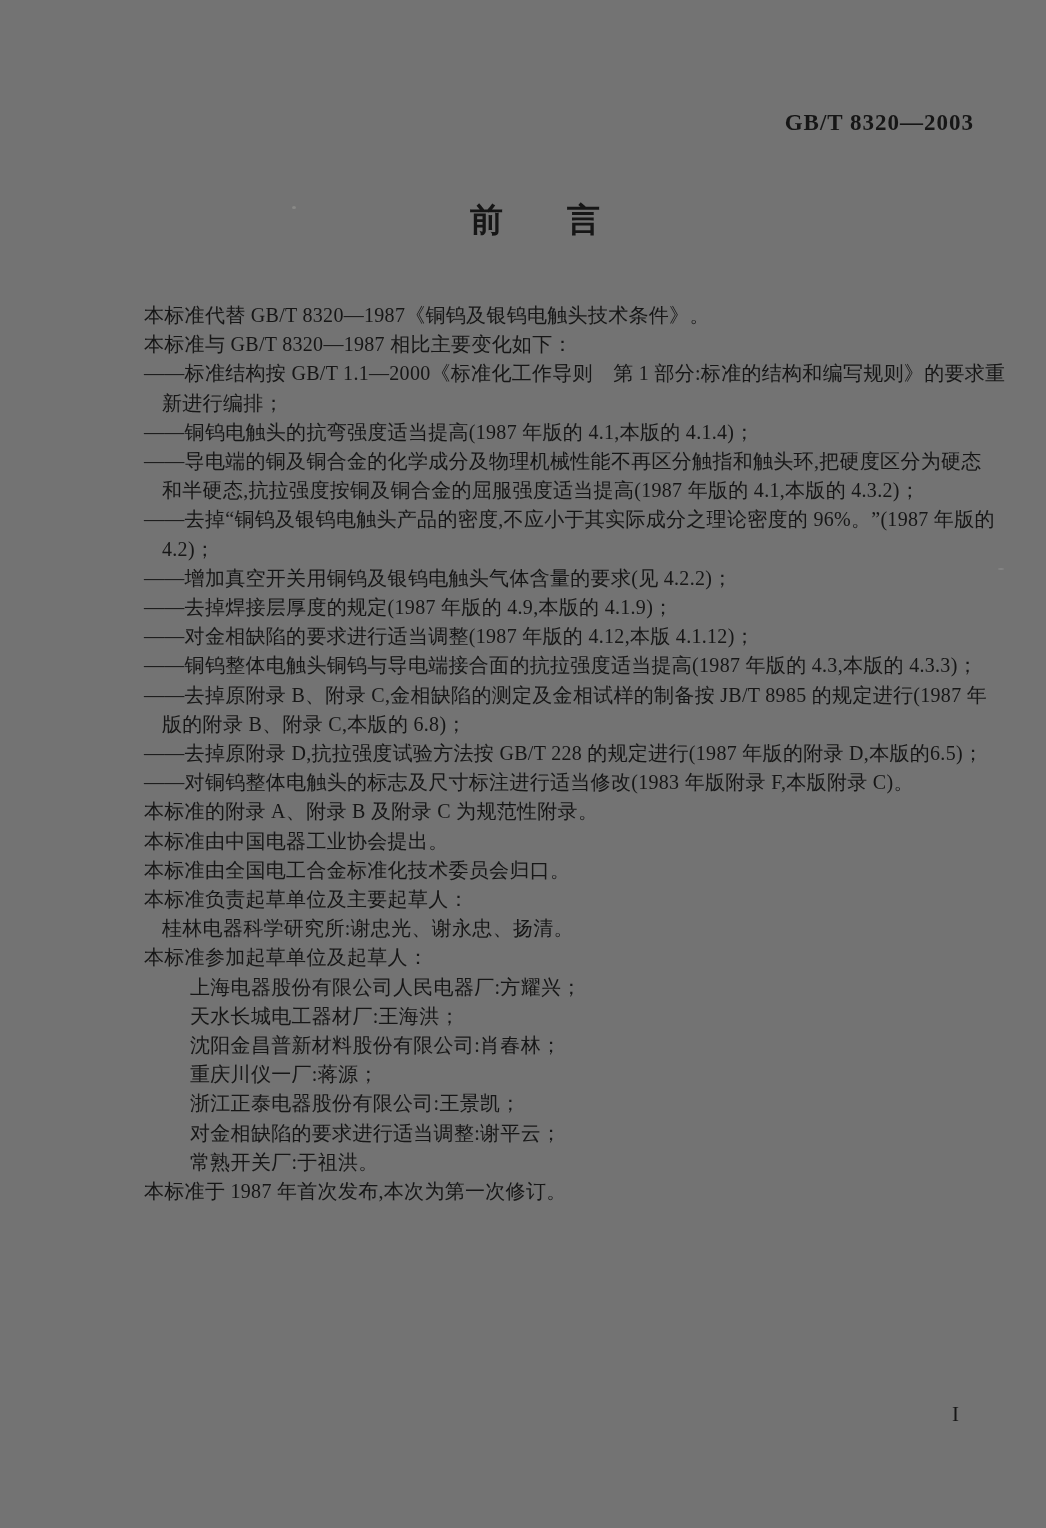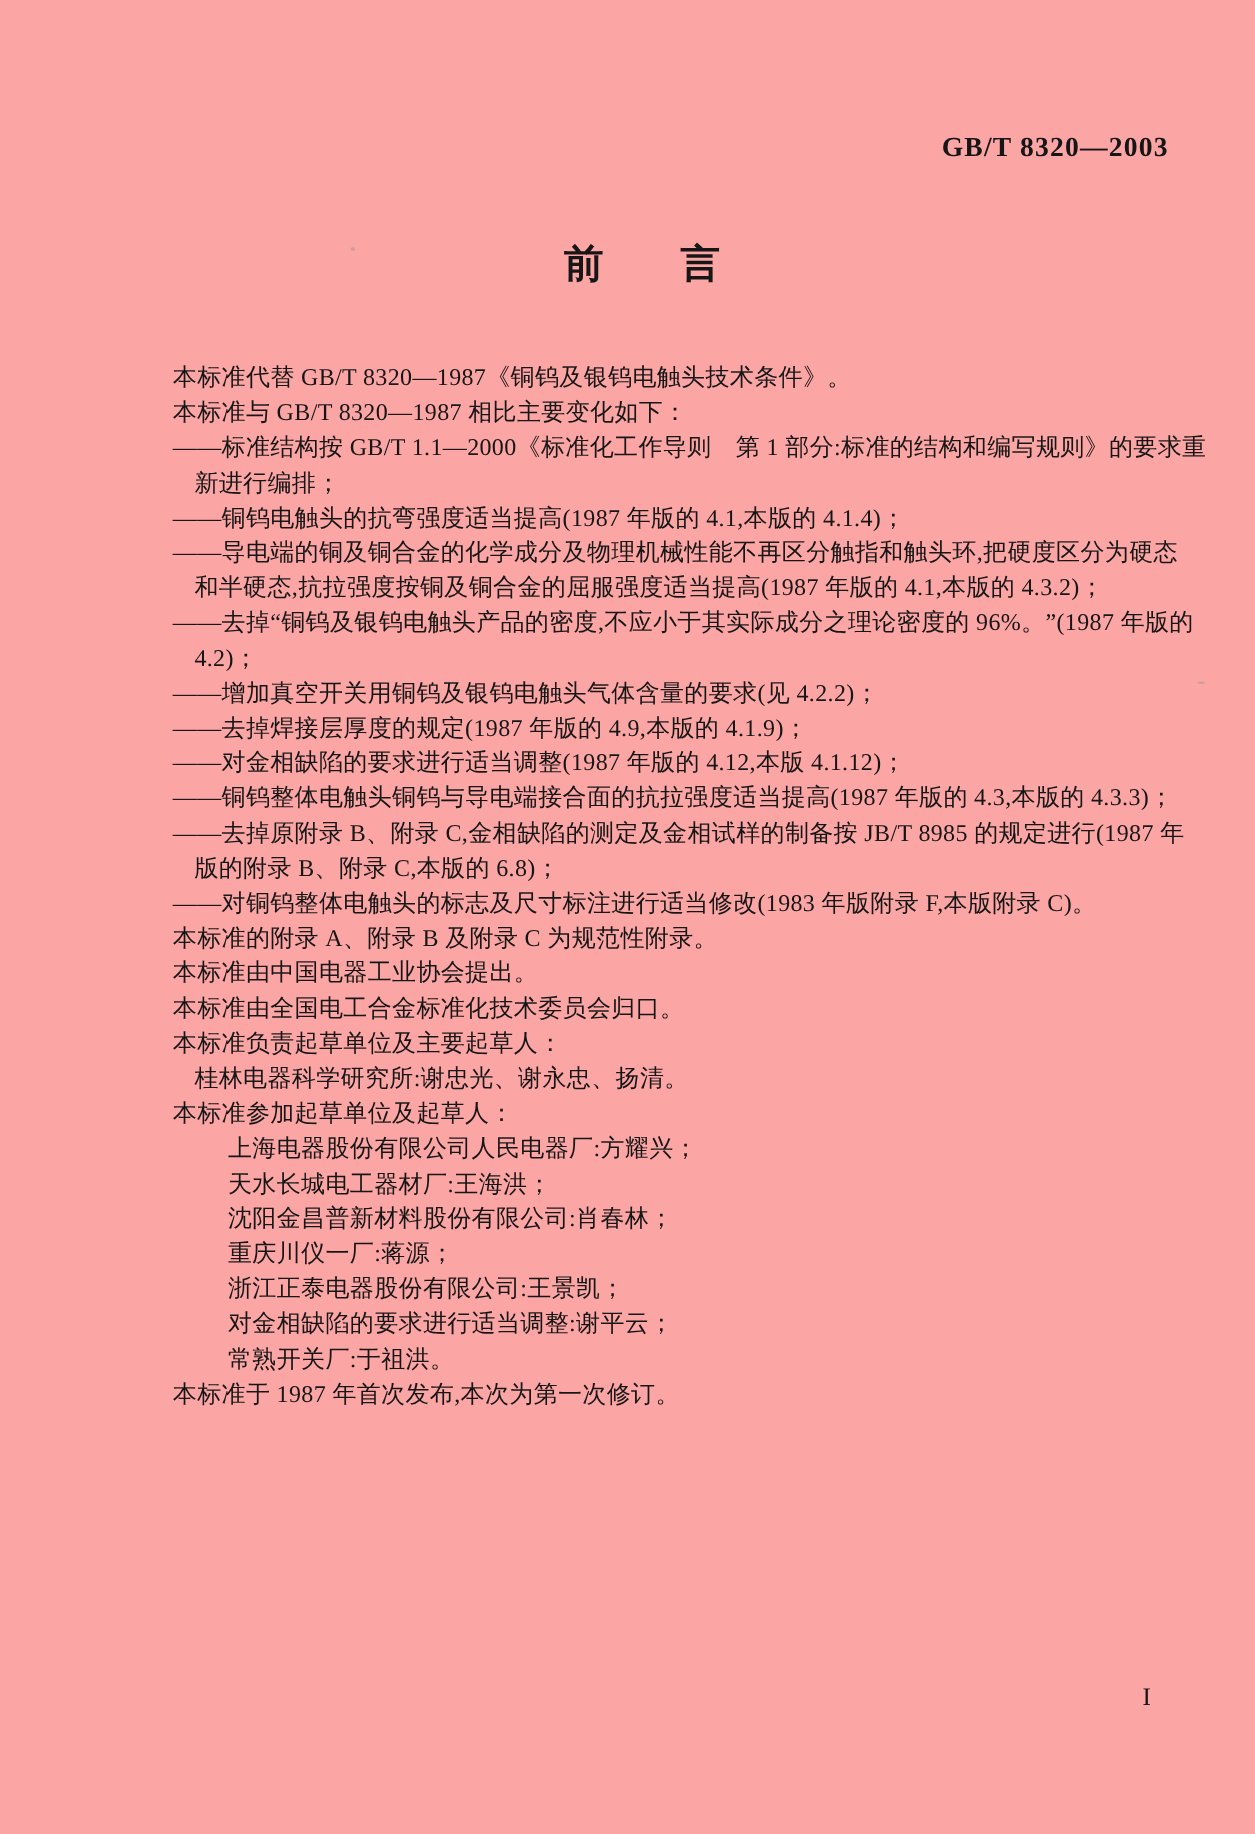--- a/index.html
+++ b/index.html
@@ -5,21 +5,21 @@
   html, body {
     margin: 0;
     padding: 0;
     background: #e9e9e7;
   }
   .page {
     position: relative;
     width: 1046px;
     height: 1528px;
     margin: 0 auto;
-    background: #fca5a5;
+    background: #737373;
     color: #161616;
     font-family: "Liberation Serif", serif;
     overflow: hidden;
   }
   .std-code {
     position: absolute;
     top: 110px;
     right: 72px;
     font-size: 23px;
     font-weight: 700;
@@ -92,20 +92,21 @@
       <div class="line indent-0">——导电端的铜及铜合金的化学成分及物理机械性能不再区分触指和触头环,把硬度区分为硬态</div>
       <div class="line indent-1">和半硬态,抗拉强度按铜及铜合金的屈服强度适当提高(1987 年版的 4.1,本版的 4.3.2)；</div>
       <div class="line indent-0">——去掉“铜钨及银钨电触头产品的密度,不应小于其实际成分之理论密度的 96%。”(1987 年版的</div>
       <div class="line indent-1">4.2)；</div>
       <div class="line indent-0">——增加真空开关用铜钨及银钨电触头气体含量的要求(见 4.2.2)；</div>
       <div class="line indent-0">——去掉焊接层厚度的规定(1987 年版的 4.9,本版的 4.1.9)；</div>
       <div class="line indent-0">——对金相缺陷的要求进行适当调整(1987 年版的 4.12,本版 4.1.12)；</div>
       <div class="line indent-0">——铜钨整体电触头铜钨与导电端接合面的抗拉强度适当提高(1987 年版的 4.3,本版的 4.3.3)；</div>
       <div class="line indent-0">——去掉原附录 B、附录 C,金相缺陷的测定及金相试样的制备按 JB/T 8985 的规定进行(1987 年</div>
       <div class="line indent-1">版的附录 B、附录 C,本版的 6.8)；</div>
+      <div class="line indent-0">——去掉原附录 D,抗拉强度试验方法按 GB/T 228 的规定进行(1987 年版的附录 D,本版的6.5)；</div>
       <div class="line indent-0">——对铜钨整体电触头的标志及尺寸标注进行适当修改(1983 年版附录 F,本版附录 C)。</div>
       <div class="line indent-0">本标准的附录 A、附录 B 及附录 C 为规范性附录。</div>
       <div class="line indent-0">本标准由中国电器工业协会提出。</div>
       <div class="line indent-0">本标准由全国电工合金标准化技术委员会归口。</div>
       <div class="line indent-0">本标准负责起草单位及主要起草人：</div>
       <div class="line indent-1">桂林电器科学研究所:谢忠光、谢永忠、扬清。</div>
       <div class="line indent-0">本标准参加起草单位及起草人：</div>
       <div class="line indent-2">上海电器股份有限公司人民电器厂:方耀兴；</div>
       <div class="line indent-2">天水长城电工器材厂:王海洪；</div>
       <div class="line indent-2">沈阳金昌普新材料股份有限公司:肖春林；</div>

